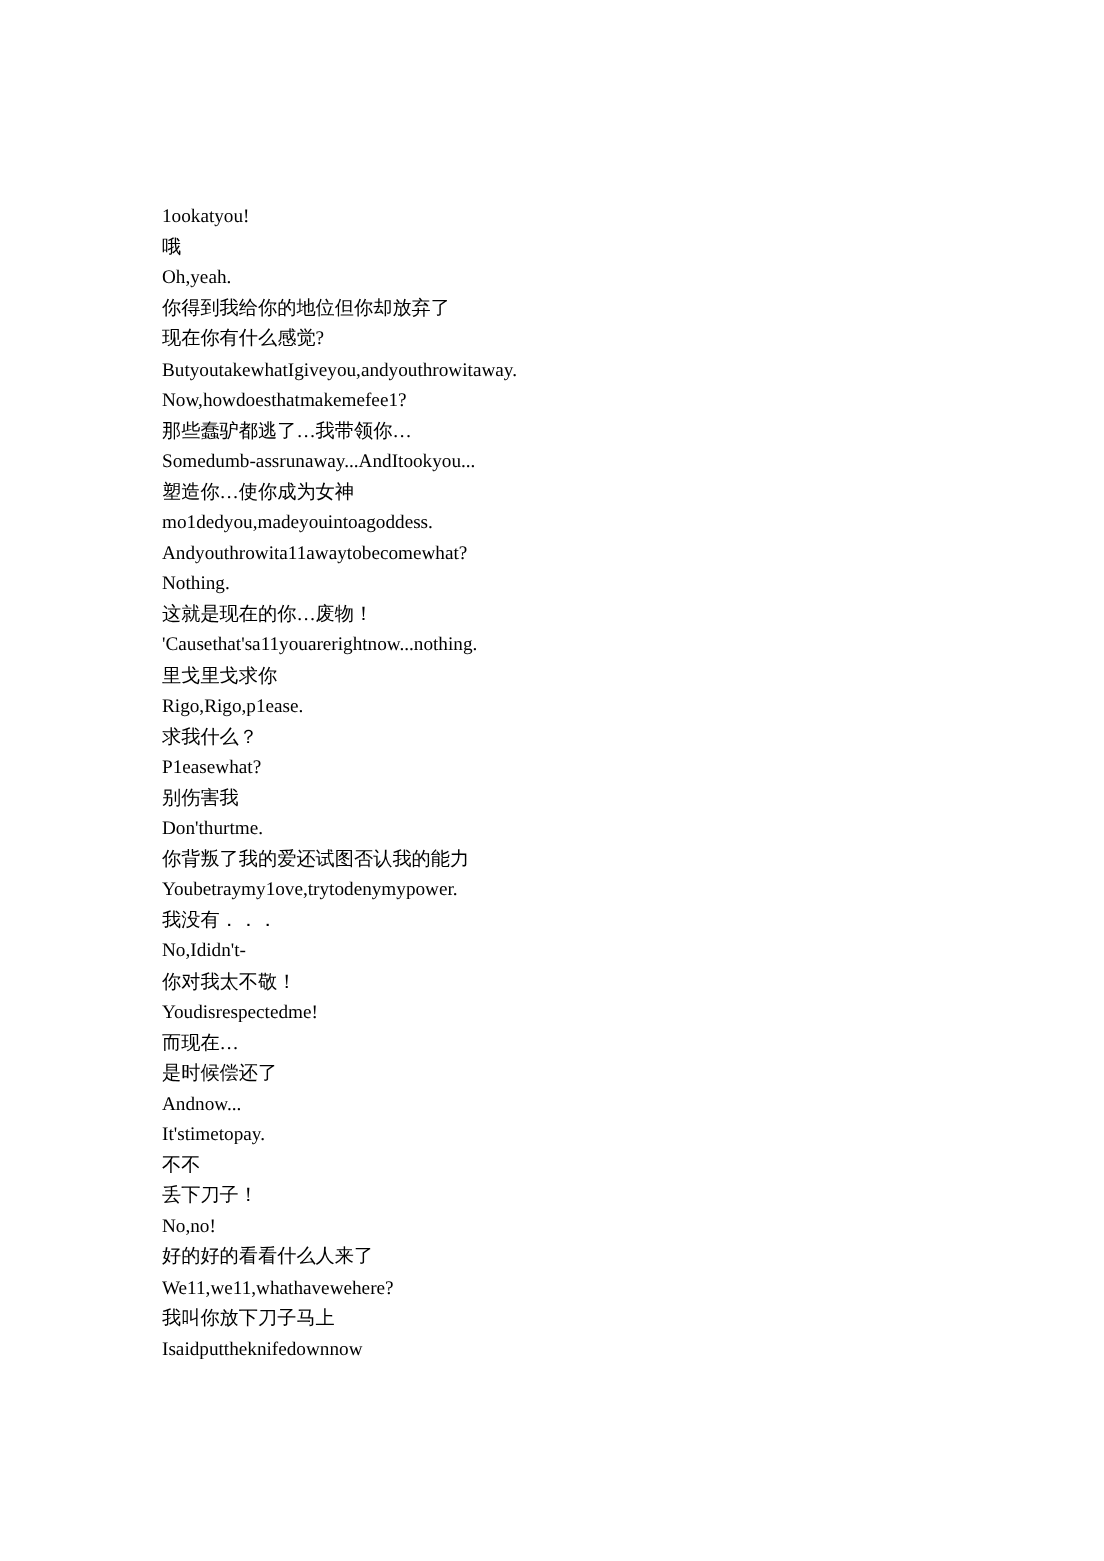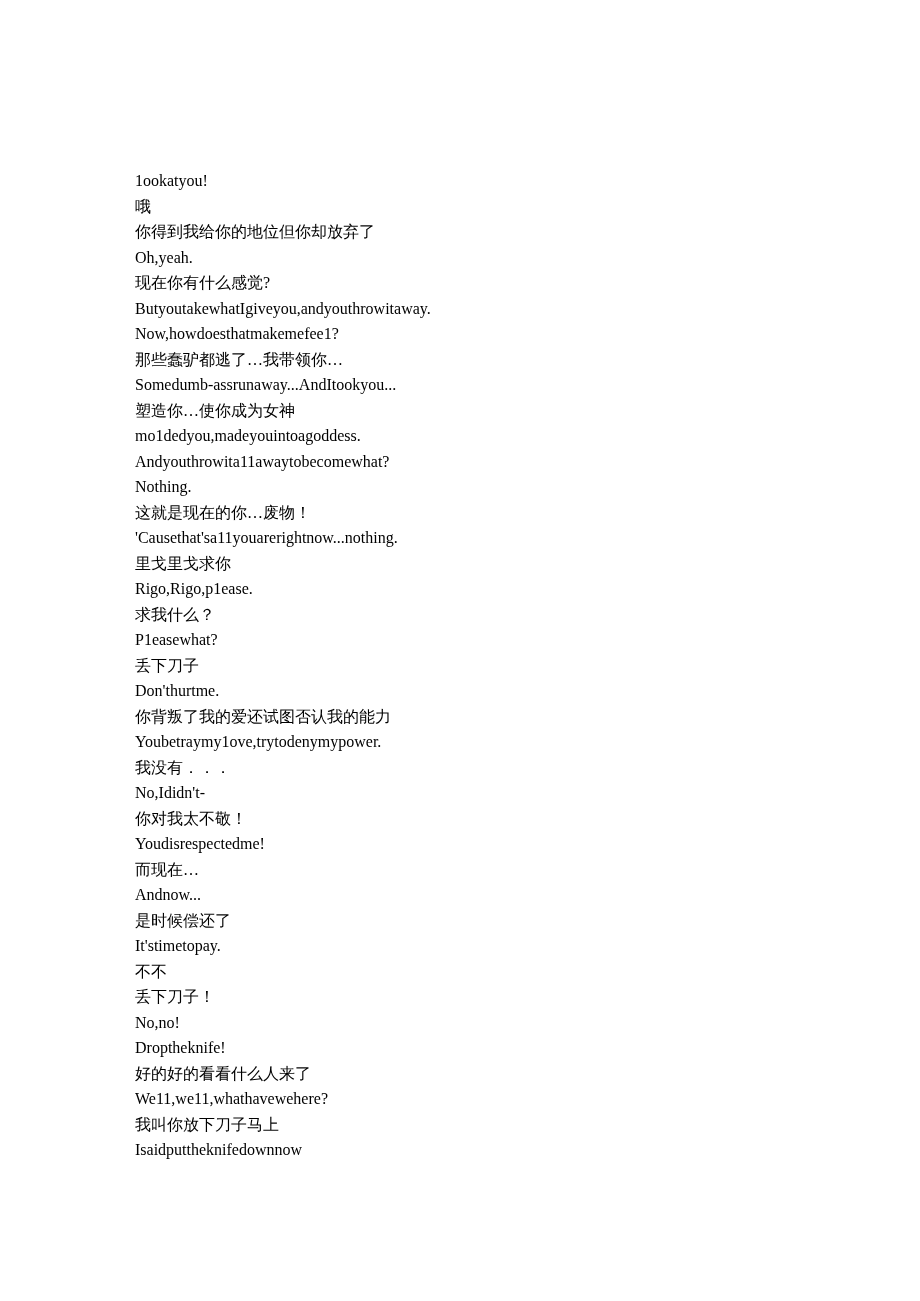--- a/index.html
+++ b/index.html
@@ -23,51 +23,50 @@
       line-height: 25.5px;
     }
   </style>
 </head>
 <body>
 
 <div class="page">
   <div id="lines-container">
       <p class="line">1ookatyou!</p>
       <p class="line">哦</p>
+      <p class="line">Oh,yeah.</p>
       <p class="line">你得到我给你的地位但你却放弃了</p>
-      <p class="line">Oh,yeah.</p>
       <p class="line">现在你有什么感觉?</p>
       <p class="line">ButyoutakewhatIgiveyou,andyouthrowitaway.</p>
       <p class="line">Now,howdoesthatmakemefee1?</p>
       <p class="line">那些蠢驴都逃了…我带领你…</p>
       <p class="line">Somedumb-assrunaway...AndItookyou...</p>
       <p class="line">塑造你…使你成为女神</p>
       <p class="line">mo1dedyou,madeyouintoagoddess.</p>
       <p class="line">Andyouthrowita11awaytobecomewhat?</p>
       <p class="line">Nothing.</p>
       <p class="line">这就是现在的你…废物！</p>
       <p class="line">'Causethat'sa11youarerightnow...nothing.</p>
       <p class="line">里戈里戈求你</p>
       <p class="line">Rigo,Rigo,p1ease.</p>
       <p class="line">求我什么？</p>
       <p class="line">P1easewhat?</p>
-      <p class="line">丢下刀子</p>
+      <p class="line">别伤害我</p>
       <p class="line">Don'thurtme.</p>
       <p class="line">你背叛了我的爱还试图否认我的能力</p>
       <p class="line">Youbetraymy1ove,trytodenymypower.</p>
       <p class="line">我没有．．．</p>
       <p class="line">No,Ididn't-</p>
       <p class="line">你对我太不敬！</p>
       <p class="line">Youdisrespectedme!</p>
       <p class="line">而现在…</p>
+      <p class="line">是时候偿还了</p>
       <p class="line">Andnow...</p>
-      <p class="line">是时候偿还了</p>
       <p class="line">It'stimetopay.</p>
       <p class="line">不不</p>
       <p class="line">丢下刀子！</p>
       <p class="line">No,no!</p>
-      <p class="line">Droptheknife!</p>
       <p class="line">好的好的看看什么人来了</p>
       <p class="line">We11,we11,whathavewehere?</p>
       <p class="line">我叫你放下刀子马上</p>
       <p class="line">Isaidputtheknifedownnow</p>
     </div>
 </div>
 
 </body></html>

